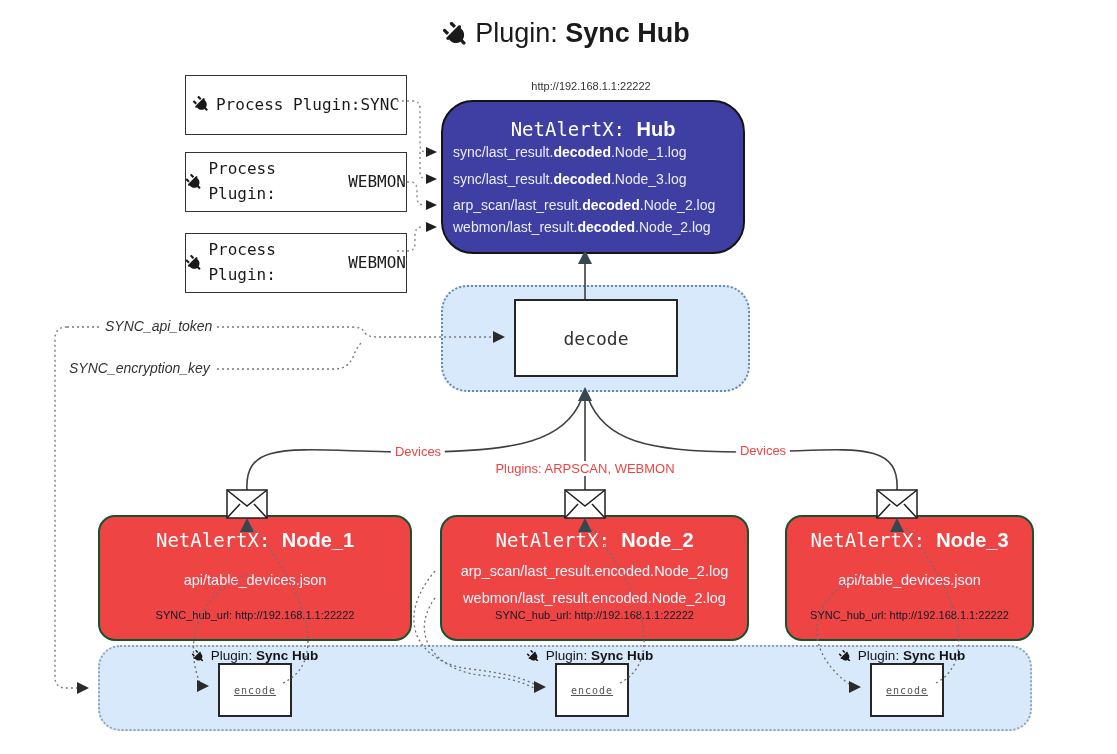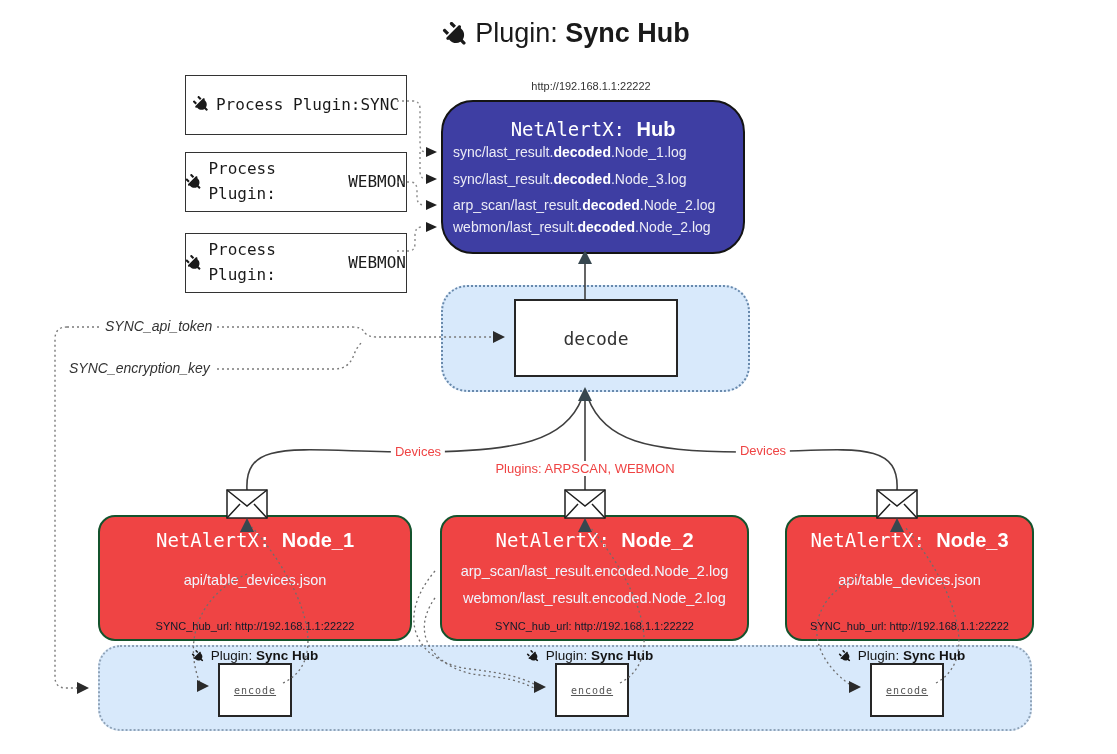--- a/index.html
+++ b/index.html
@@ -43,21 +43,21 @@
   .float-label{position:absolute;background:#fff;padding:0 5px;font-size:14px;color:#333;white-space:nowrap;font-style:italic;}
   .edge-label{position:absolute;transform:translateX(-50%);background:#fff;padding:0 4px;
               font-size:13px;color:#ef4444;white-space:nowrap;}
 
   
   .node{position:absolute;top:515px;height:122px;background:#ef4444;border:2px solid #14532d;
         border-radius:17px;color:#fff;}
   .n-title{position:absolute;left:0;right:0;top:12px;text-align:center;font-size:19px;
            font-family:"DejaVu Sans Mono", monospace;}
   .n-row{position:absolute;left:0;right:0;text-align:center;font-size:14.5px;color:#f0f6ff;white-space:nowrap;}
-  .n-url{position:absolute;left:0;right:0;bottom:7px;text-align:center;font-size:11px;color:#0d1b2a;}
+  .n-url{position:absolute;left:0;right:0;bottom:18px;text-align:center;font-size:11px;color:#0d1b2a;}
 
   
   .strip{position:absolute;left:90px;top:645px;width:930px;height:82px;background:#D8E9FB;
          border:2px dotted #8FA3B8;border-radius:22px;}
   .strip-label{position:absolute;top:648px;transform:translateX(-50%);font-size:13.5px;color:#141414;
                white-space:nowrap;z-index:2;}
   .strip-label .bold{font-weight:bold;}
   .encode-box{top:663px;width:70px;height:50px;font-size:10px;letter-spacing:1px;color:#555;text-decoration:underline;}
 </style>
 </head>

